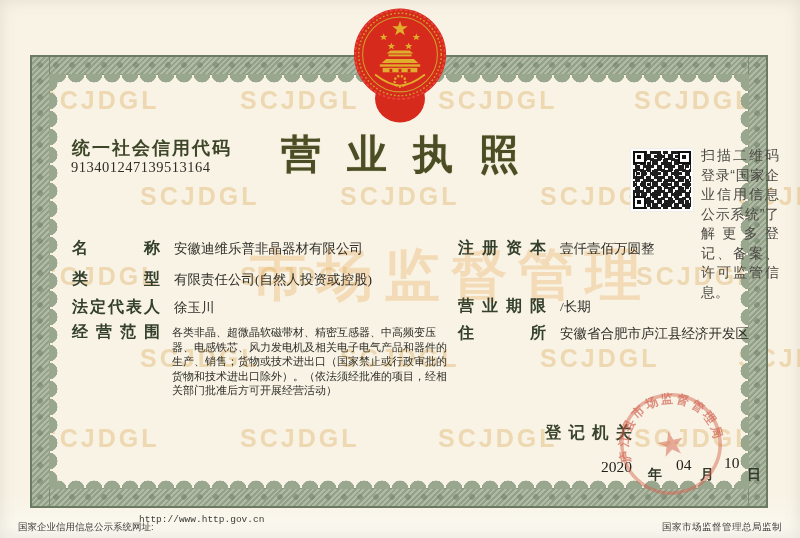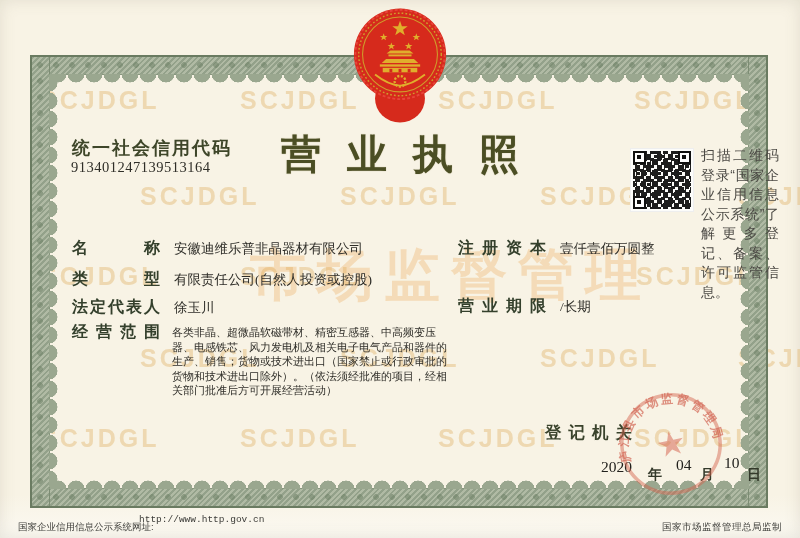--- a/index.html
+++ b/index.html
@@ -153,20 +153,23 @@
   <div class="row" style="left:72px;top:322px">
     <span class="flabel">经营范围</span><span class="fvalue scope">各类非晶、超微晶软磁带材、精密互感器、中高频变压器、电感铁芯、风力发电机及相关电子电气产品和器件的生产、销售；货物或技术进出口（国家禁止或行政审批的货物和技术进出口除外）。（依法须经批准的项目，经相关部门批准后方可开展经营活动）</span>
   </div>
 
   <div class="row" style="left:458px;top:238px">
     <span class="flabel">注册资本</span><span class="fvalue">壹仟壹佰万圆整</span>
   </div>
   <div class="row" style="left:458px;top:296px">
     <span class="flabel">营业期限</span><span class="fvalue">/长期</span>
   </div>
+  <div class="row" style="left:458px;top:323px">
+    <span class="flabel">住所</span><span class="fvalue">安徽省合肥市庐江县经济开发区</span>
+  </div>
 
   <div class="registry">登记机关</div>
   <span class="dt num" style="left:601px;top:458px">2020</span>
   <span class="dt unit" style="left:648px;top:466px">年</span>
   <span class="dt num" style="left:676px;top:456px">04</span>
   <span class="dt unit" style="left:700px;top:466px">月</span>
   <span class="dt num" style="left:724px;top:454px">10</span>
   <span class="dt unit" style="left:747px;top:466px">日</span>
 
   <div class="stamp">

